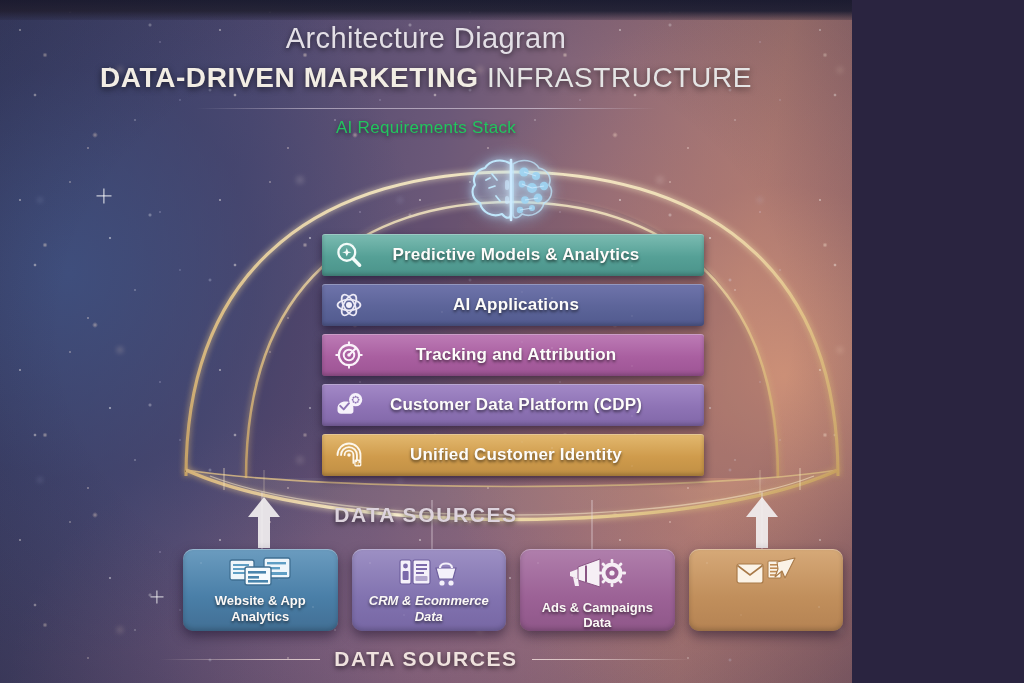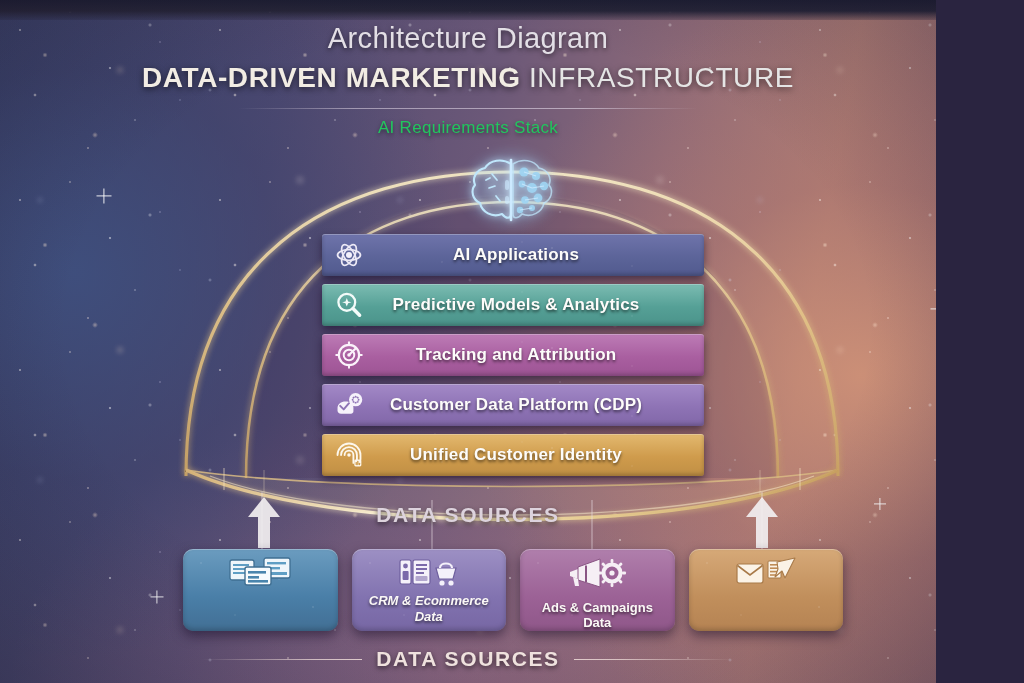--- a/index.html
+++ b/index.html
@@ -2,21 +2,21 @@
 <html><head>
 <meta charset="utf-8">
 <style>
   * { margin:0; padding:0; box-sizing:border-box; }
   html,body { width:1024px; height:683px; overflow:hidden; }
   body {
     font-family:"Liberation Sans", sans-serif;
     background:#2a2440;
     position:relative;
   }
-  #stage { position:absolute; inset:0; width:936px; height:683px; overflow:hidden; }
+  #stage { position:absolute; inset:0; width:852px; height:683px; overflow:hidden; }
 
   
   .bg-base {
     position:absolute; inset:0;
     background:
       radial-gradient(ellipse 60% 80% at 92% 55%, rgba(214,150,120,0.80) 0%, rgba(180,120,110,0.45) 35%, rgba(120,80,95,0.0) 70%),
       radial-gradient(ellipse 55% 75% at 8% 40%, rgba(62,80,128,0.85) 0%, rgba(55,65,110,0.45) 40%, rgba(50,55,95,0.0) 75%),
       radial-gradient(ellipse 70% 60% at 50% 100%, rgba(150,105,130,0.55) 0%, rgba(90,70,110,0.0) 70%),
       linear-gradient(100deg, #3a3f62 0%, #514a70 28%, #6b5878 48%, #8e6a78 66%, #a97a74 82%, #8d6670 100%);
   }
@@ -300,43 +300,43 @@
         <g fill="#cdeaff" opacity="0.6">
           <rect x="43" y="30" width="4" height="10" rx="2"></rect>
           <rect x="43" y="46" width="4" height="8" rx="2"></rect>
         </g>
       </g>
     </svg>
   </div>
 
   <div class="stack">
 
+    <div class="bar" style="background:linear-gradient(180deg,#7cbcb2 0%,#55a096 55%,#4b938a 100%);">
+      <span class="bicon">
+        <svg viewBox="0 0 34 34" width="30" height="30">
+          <circle cx="14.5" cy="14" r="9.5" fill="none" stroke="#f3fbf9" stroke-width="2.6"></circle>
+          <path d="M21.5,21 L29,28.5" stroke="#f3fbf9" stroke-width="4" stroke-linecap="round"></path>
+          <path d="M14.5,9.2 L16,13 L19.8,14 L16,15 L14.5,18.8 L13,15 L9.2,14 L13,13 Z" fill="#f3fbf9"></path>
+        </svg>
+      </span>
+      <span class="blabel">Predictive Models &amp; Analytics</span>
+    </div>
+
     <div class="bar" style="background:linear-gradient(180deg,#6f74ab 0%,#5c6499 55%,#515a8e 100%);">
       <span class="bicon">
         <svg viewBox="0 0 34 34" width="30" height="30">
           <g fill="none" stroke="#f4f1fb" stroke-width="2" opacity="0.95">
             <ellipse cx="17" cy="17" rx="13" ry="6"></ellipse>
             <ellipse cx="17" cy="17" rx="13" ry="6" transform="rotate(60 17 17)"></ellipse>
             <ellipse cx="17" cy="17" rx="13" ry="6" transform="rotate(120 17 17)"></ellipse>
           </g>
           <circle cx="17" cy="17" r="3.4" fill="#f4f1fb"></circle>
         </svg>
       </span>
       <span class="blabel">AI Applications</span>
-    </div>
-
-    <div class="bar" style="background:linear-gradient(180deg,#7cbcb2 0%,#55a096 55%,#4b938a 100%);">
-      <span class="bicon">
-        <svg viewBox="0 0 34 34" width="30" height="30">
-          <circle cx="14.5" cy="14" r="9.5" fill="none" stroke="#f3fbf9" stroke-width="2.6"></circle>
-          <path d="M21.5,21 L29,28.5" stroke="#f3fbf9" stroke-width="4" stroke-linecap="round"></path>
-          <path d="M14.5,9.2 L16,13 L19.8,14 L16,15 L14.5,18.8 L13,15 L9.2,14 L13,13 Z" fill="#f3fbf9"></path>
-        </svg>
-      </span>
-      <span class="blabel">Predictive Models &amp; Analytics</span>
     </div>
 
     <div class="bar" style="background:linear-gradient(180deg,#bd7cb6 0%,#a95fa0 55%,#9d5494 100%);">
       <span class="bicon">
         <svg viewBox="0 0 34 34" width="30" height="30">
           <circle cx="17" cy="17" r="11.5" fill="none" stroke="#fbf2fa" stroke-width="2.4"></circle>
           <circle cx="17" cy="17" r="6" fill="none" stroke="#fbf2fa" stroke-width="2.2"></circle>
           <circle cx="17" cy="17" r="2" fill="#fbf2fa"></circle>
           <path d="M17,17 L25,9" stroke="#fbf2fa" stroke-width="2.4" stroke-linecap="round"></path>
           <g stroke="#fbf2fa" stroke-width="2.2" stroke-linecap="round">
@@ -417,20 +417,24 @@
               <rect x="38" y="11" width="13" height="2.4"></rect>
               <rect x="38" y="16" width="20" height="3"></rect>
             </g>
           <rect x="16" y="11" width="26" height="18" rx="2" fill="#f7fbfd" stroke="#3f6f92" stroke-width="1.4"></rect>
           <g fill="#4a85ad">
               <rect x="19" y="15" width="18" height="2.6"></rect>
               <rect x="19" y="20" width="11" height="2.6"></rect>
               <rect x="19" y="24" width="20" height="2.6"></rect>
             </g>
         </svg>
+      </span>
+      <span class="slabel">
+        <span>Website &amp; App</span><br>
+        <span>Analytics</span>
       </span>
     </div>
 
     <div class="src" style="background:linear-gradient(180deg,#9d90c4 0%,#8273b0 58%,#7767a4 100%);font-style:italic;">
       <span class="sicon">
         <svg viewBox="0 0 62 34" width="62" height="34">
           <rect x="2" y="4" width="11" height="24" rx="1.8" fill="#f4f1fa" stroke="#6e5f9e" stroke-width="1.2"></rect>
           <circle cx="7.5" cy="10" r="2.4" fill="#7b6aaa"></circle>
           <rect x="4.6" y="15" width="6" height="9" rx="1" fill="#7b6aaa"></rect>
           <rect x="15" y="4" width="17" height="24" rx="1.8" fill="#f4f1fa" stroke="#6e5f9e" stroke-width="1.2"></rect>

